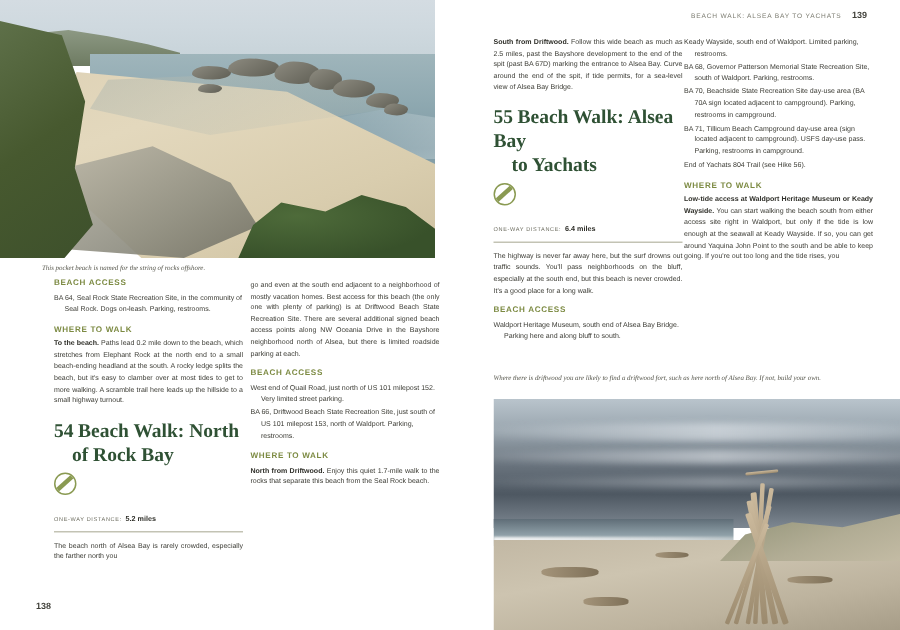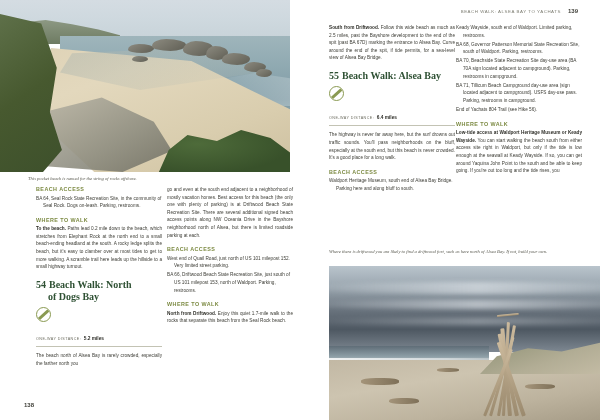--- a/index.html
+++ b/index.html
@@ -205,21 +205,21 @@
     line-height: 1.62;
     color: #3c3c35;
     margin: 0 0 1.5px 0;
     padding-left: 7px;
     text-indent: -7px;
     text-align: left;
   }
 
   .walk-title {
     font-family: "Liberation Serif", serif;
-    font-size: 10px;
+    font-size: 13px;
     font-weight: bold;
     line-height: 1.22;
     color: #2f5134;
     margin: 8px 0 4px 0;
   }
   .walk-title .num { margin-right: 3px; }
   .walk-title .l2 { display: block; padding-left: 12px; }
 
   .badge {
     width: 13px; height: 13px;
@@ -293,21 +293,21 @@
 
   <div class="col" id="col1">
     <div class="sec-head">BEACH ACCESS</div>
     <div class="access-item">BA 64, Seal Rock State Recreation Site, in the community of Seal Rock. Dogs on-leash. Parking, restrooms.</div>
 
     <div class="sec-head gap">WHERE TO WALK</div>
     <p class="body-p"><b>To the beach.</b><span> Paths lead 0.2 mile down to the beach, which stretches from Elephant Rock at the north end to a small beach-ending headland at the south. A rocky ledge splits the beach, but it's easy to clamber over at most tides to get to more walking. A scramble trail here leads up the hillside to a small highway turnout.</span></p>
 
     <div class="walk-title">
       <span class="num">54</span><span>Beach Walk: North</span>
-      <span class="l2">of Dogs Bay</span>
+      <span class="l2">of Rock Bay</span>
     </div>
 
     <div class="badge"></div>
 
     <div class="dist">
       <span class="lbl">ONE-WAY DISTANCE:</span><span class="val">5.2 miles</span>
     </div>
 
     <p class="body-p">The beach north of Alsea Bay is rarely crowded, especially the farther north you</p>
   </div>
@@ -321,20 +321,21 @@
 
     <div class="sec-head gap">WHERE TO WALK</div>
     <p class="body-p"><b>North from Driftwood.</b><span> Enjoy this quiet 1.7-mile walk to the rocks that separate this beach from the Seal Rock beach.</span></p>
   </div>
 
   <div class="col" id="col3">
     <p class="body-p"><b>South from Driftwood.</b><span> Follow this wide beach as much as 2.5 miles, past the Bayshore development to the end of the spit (past BA 67D) marking the entrance to Alsea Bay. Curve around the end of the spit, if tide permits, for a sea-level view of Alsea Bay Bridge.</span></p>
 
     <div class="walk-title">
       <span class="num">55</span><span>Beach Walk: Alsea Bay</span>
+      <span class="l2">to Yachats</span>
     </div>
 
     <div class="badge"></div>
 
     <div class="dist">
       <span class="lbl">ONE-WAY DISTANCE:</span><span class="val">6.4 miles</span>
     </div>
 
     <p class="body-p">The highway is never far away here, but the surf drowns out traffic sounds. You'll pass neighborhoods on the bluff, especially at the south end, but this beach is never crowded. It's a good place for a long walk.</p>
 

